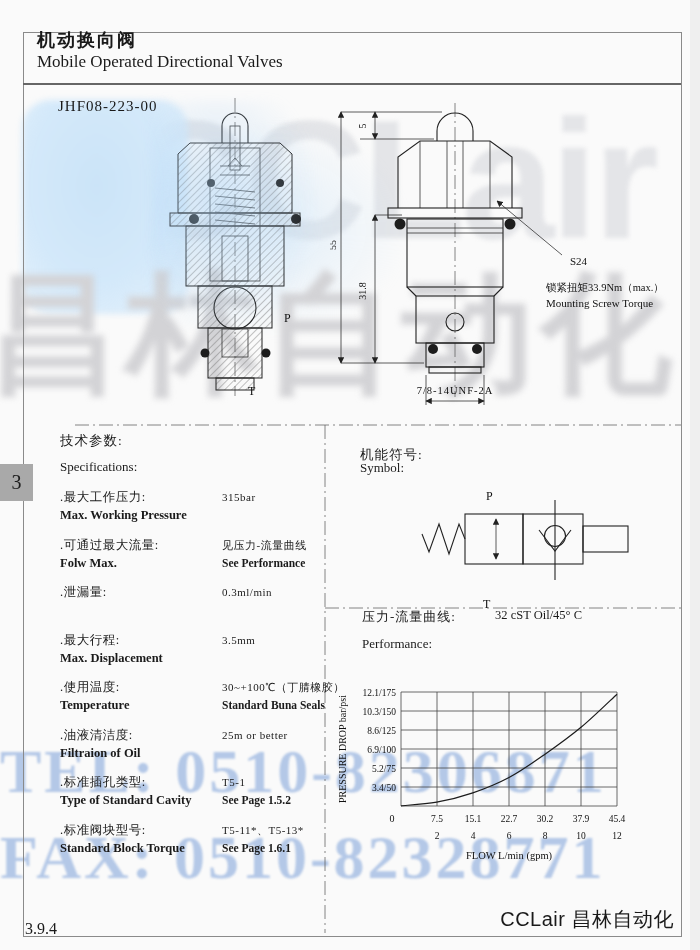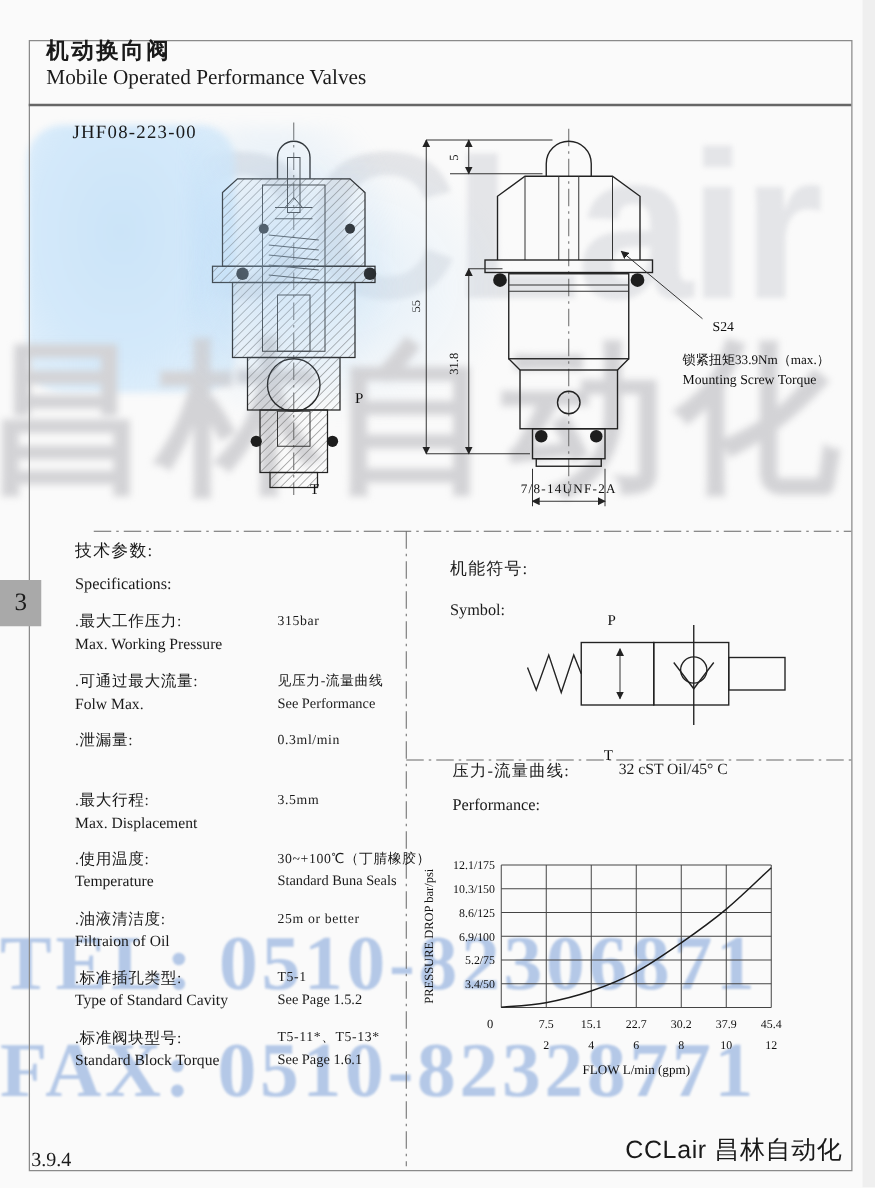--- a/index.html
+++ b/index.html
@@ -38,27 +38,27 @@
               font-size:20px;display:flex;align-items:center;justify-content:center;}
   .footer-code{left:25px;top:920px;font-size:16px;}
   .footer-brand{right:26px;top:906px;font-family:"Liberation Sans",sans-serif;font-weight:normal;
                 font-size:20px;letter-spacing:.5px;}
   
   #specs{position:absolute;left:60px;top:432px;width:268px;}
   .spec-title-cn{font-size:13.5px;margin-bottom:9px;letter-spacing:1px;}
   .spec-title-en{font-size:13px;margin-bottom:13px;}
   .spec-row{position:relative;margin-bottom:11.5px;min-height:36px;}
   .spec-row .cn{font-size:12.5px;line-height:18px;letter-spacing:.5px;white-space:nowrap;}
-  .spec-row .en{font-size:12.5px;line-height:18px;white-space:nowrap;}
+  .spec-row .en{font-size:12.5px;line-height:18px;white-space:nowrap;font-weight:bold;}
   .spec-val{position:absolute;left:162px;top:0;width:118px;}
   .spec-val .cn{font-size:11px;}
   .spec-val .en{font-size:11.5px;}
   
   .sym-cn{left:360px;top:446px;font-size:13.5px;letter-spacing:1px;}
-  .sym-en{left:360px;top:480px;font-size:13px;}
+  .sym-en{left:360px;top:460px;font-size:13px;}
   .perf-cn{left:362px;top:608px;font-size:13px;letter-spacing:1px;}
   .perf-oil{left:495px;top:608px;font-size:12.5px;}
   .perf-en{left:362px;top:636px;font-size:13px;}
   svg text{font-family:"Liberation Serif",serif;fill:#111;}
   .thin{stroke:#333;stroke-width:.8;fill:none;}
   .med{stroke:#222;stroke-width:1.1;fill:none;}
   .cl{stroke:#666;stroke-width:.8;stroke-dasharray:14 4 2 4;fill:none;}
 </style>
 </head>
 <body>
@@ -82,21 +82,21 @@
   <div class="wm-tel">TEL: 0510-82306871</div>
   <div class="wm-fax">FAX: 0510-82328771</div>
 </div>
 
 <div id="content">
   <div class="scan-strip"></div>
   <div class="page-border"></div>
   <div class="header-line"></div>
 
   <div class="abs hdr-cn">机动换向阀</div>
-  <div class="abs hdr-en">Mobile Operated Performance Valves</div>
+  <div class="abs hdr-en">Mobile Operated Directional Valves</div>
   <div class="abs model">JHF08-223-00</div>
   <div class="abs page-badge">3</div>
 
   <svg class="abs" style="left:0;top:0" width="700" height="950">
     <path class="cl" d="M75,425 H681"></path>
     <path class="cl" d="M325,425 V933"></path>
     <path class="cl" d="M325,608 H681"></path>
   </svg>
 
   <svg class="abs" style="left:150px;top:96px" width="175" height="302" viewBox="0 0 175 302">

